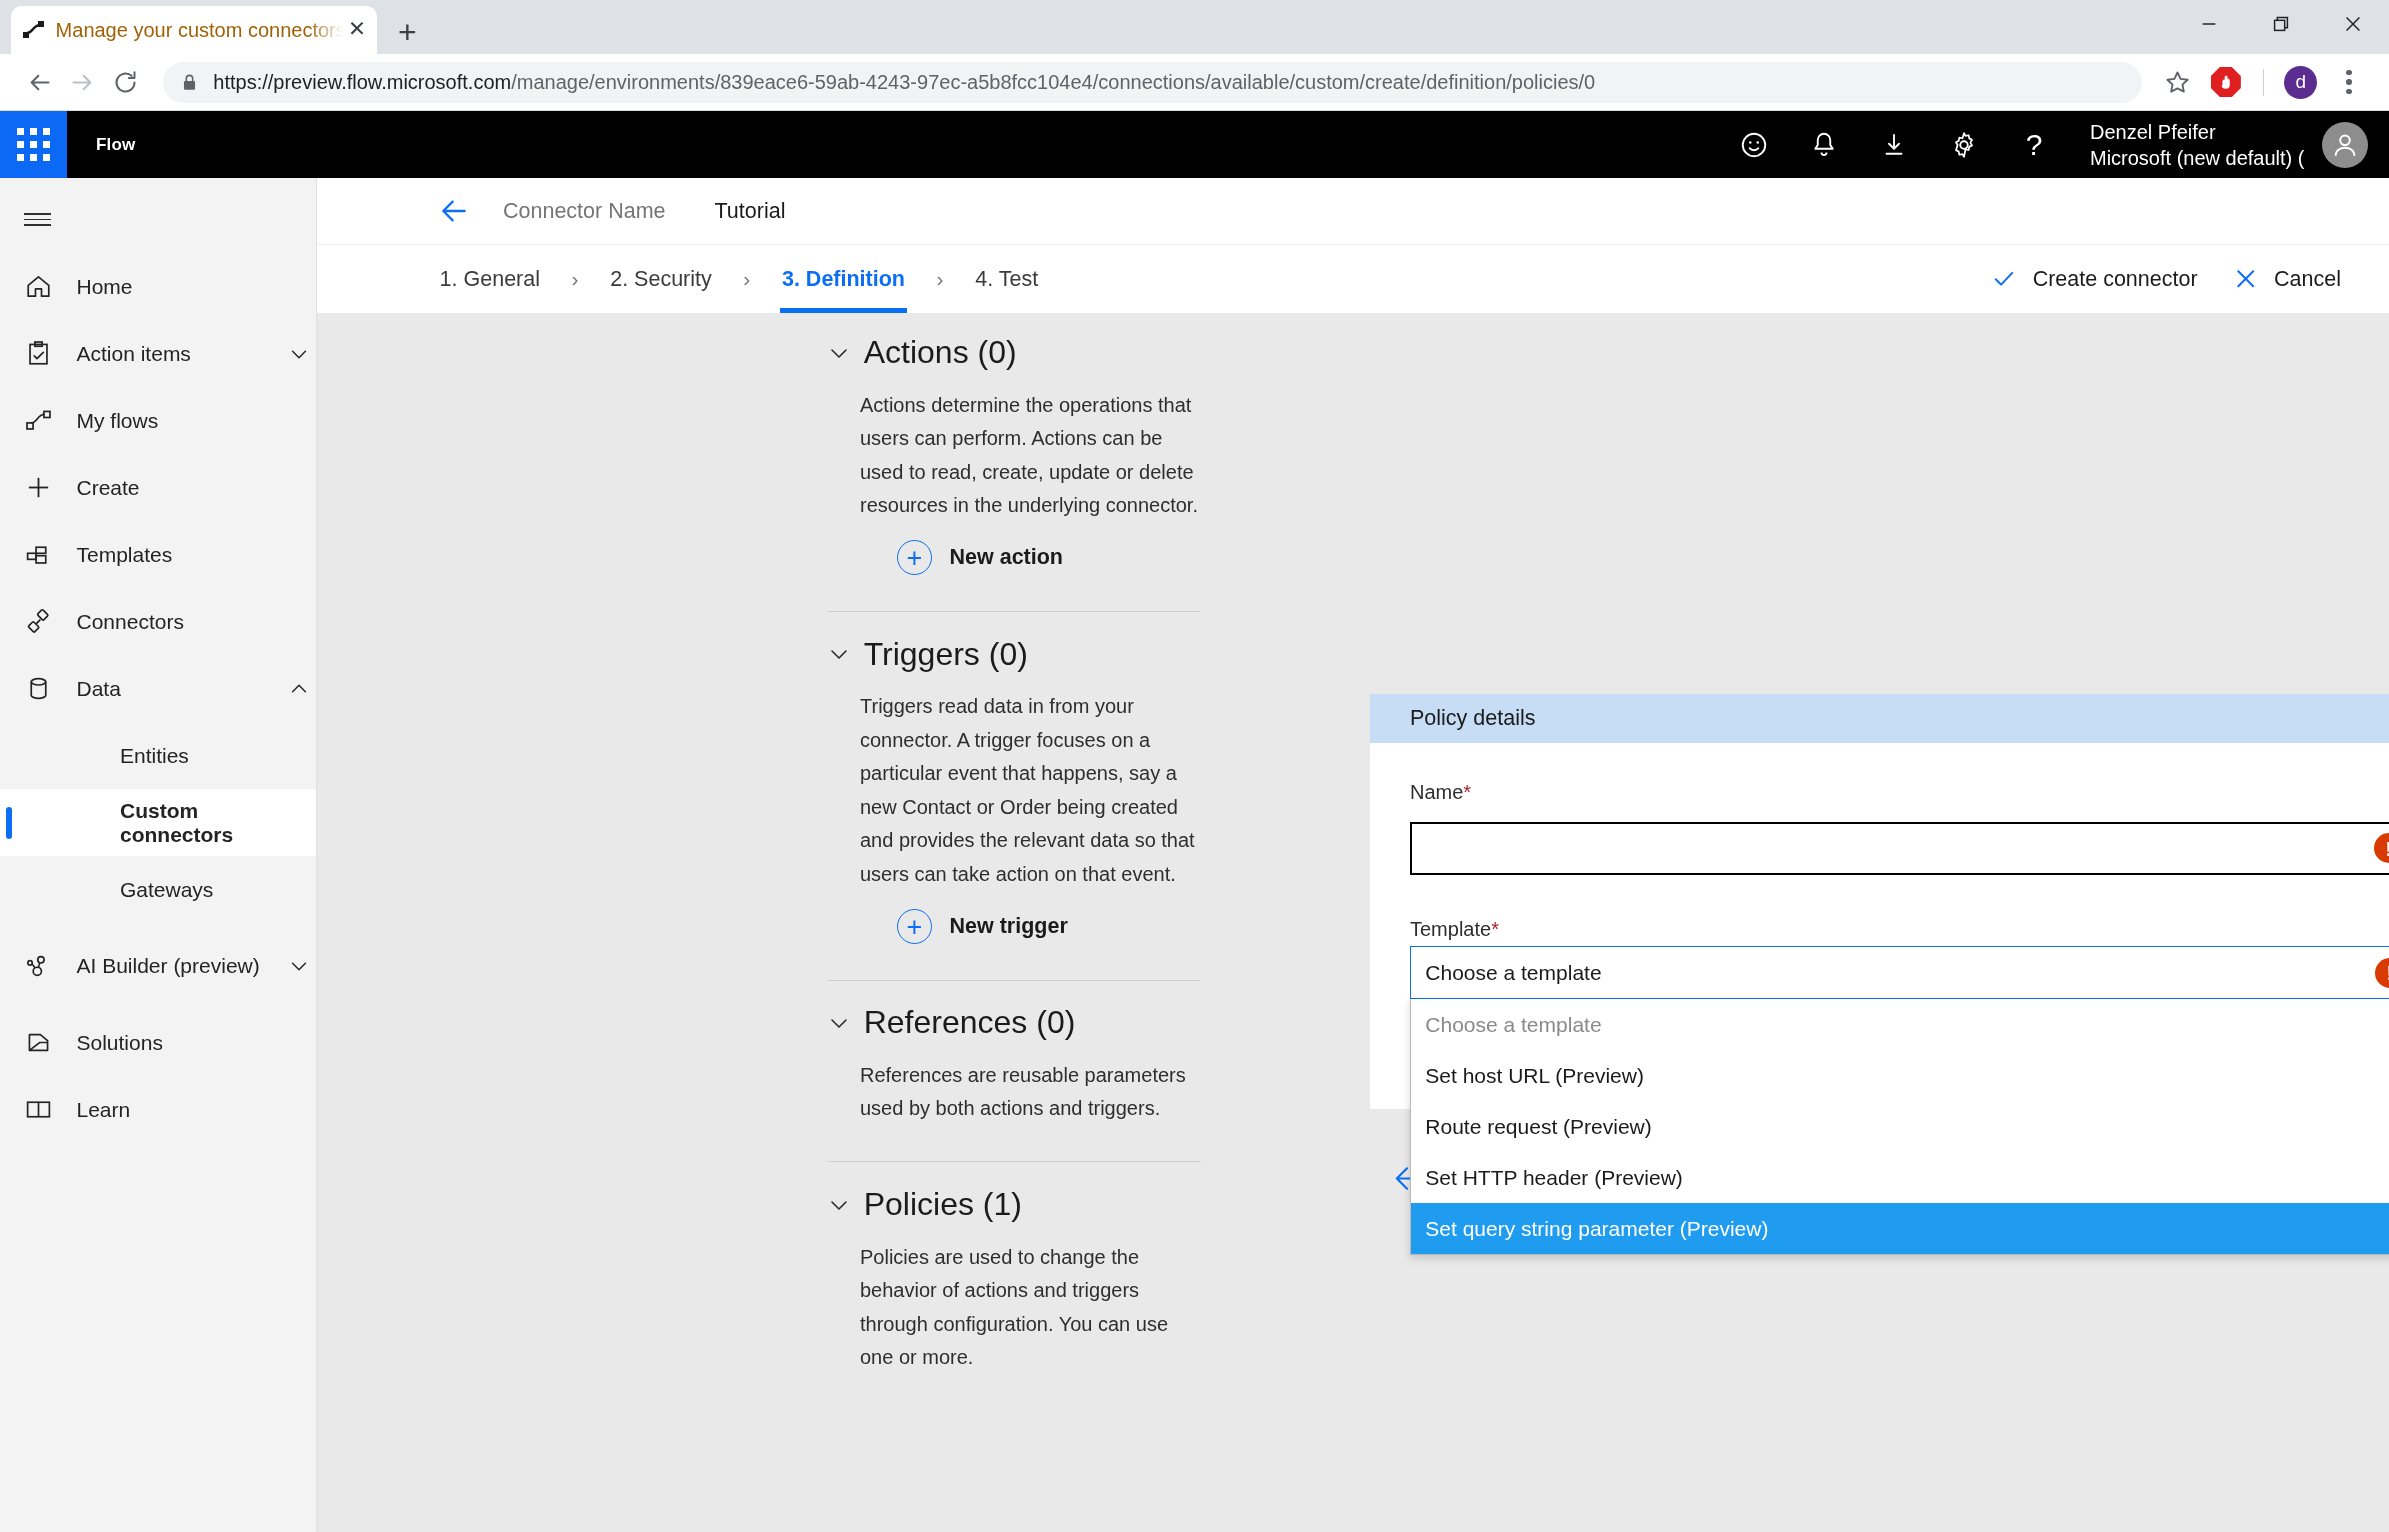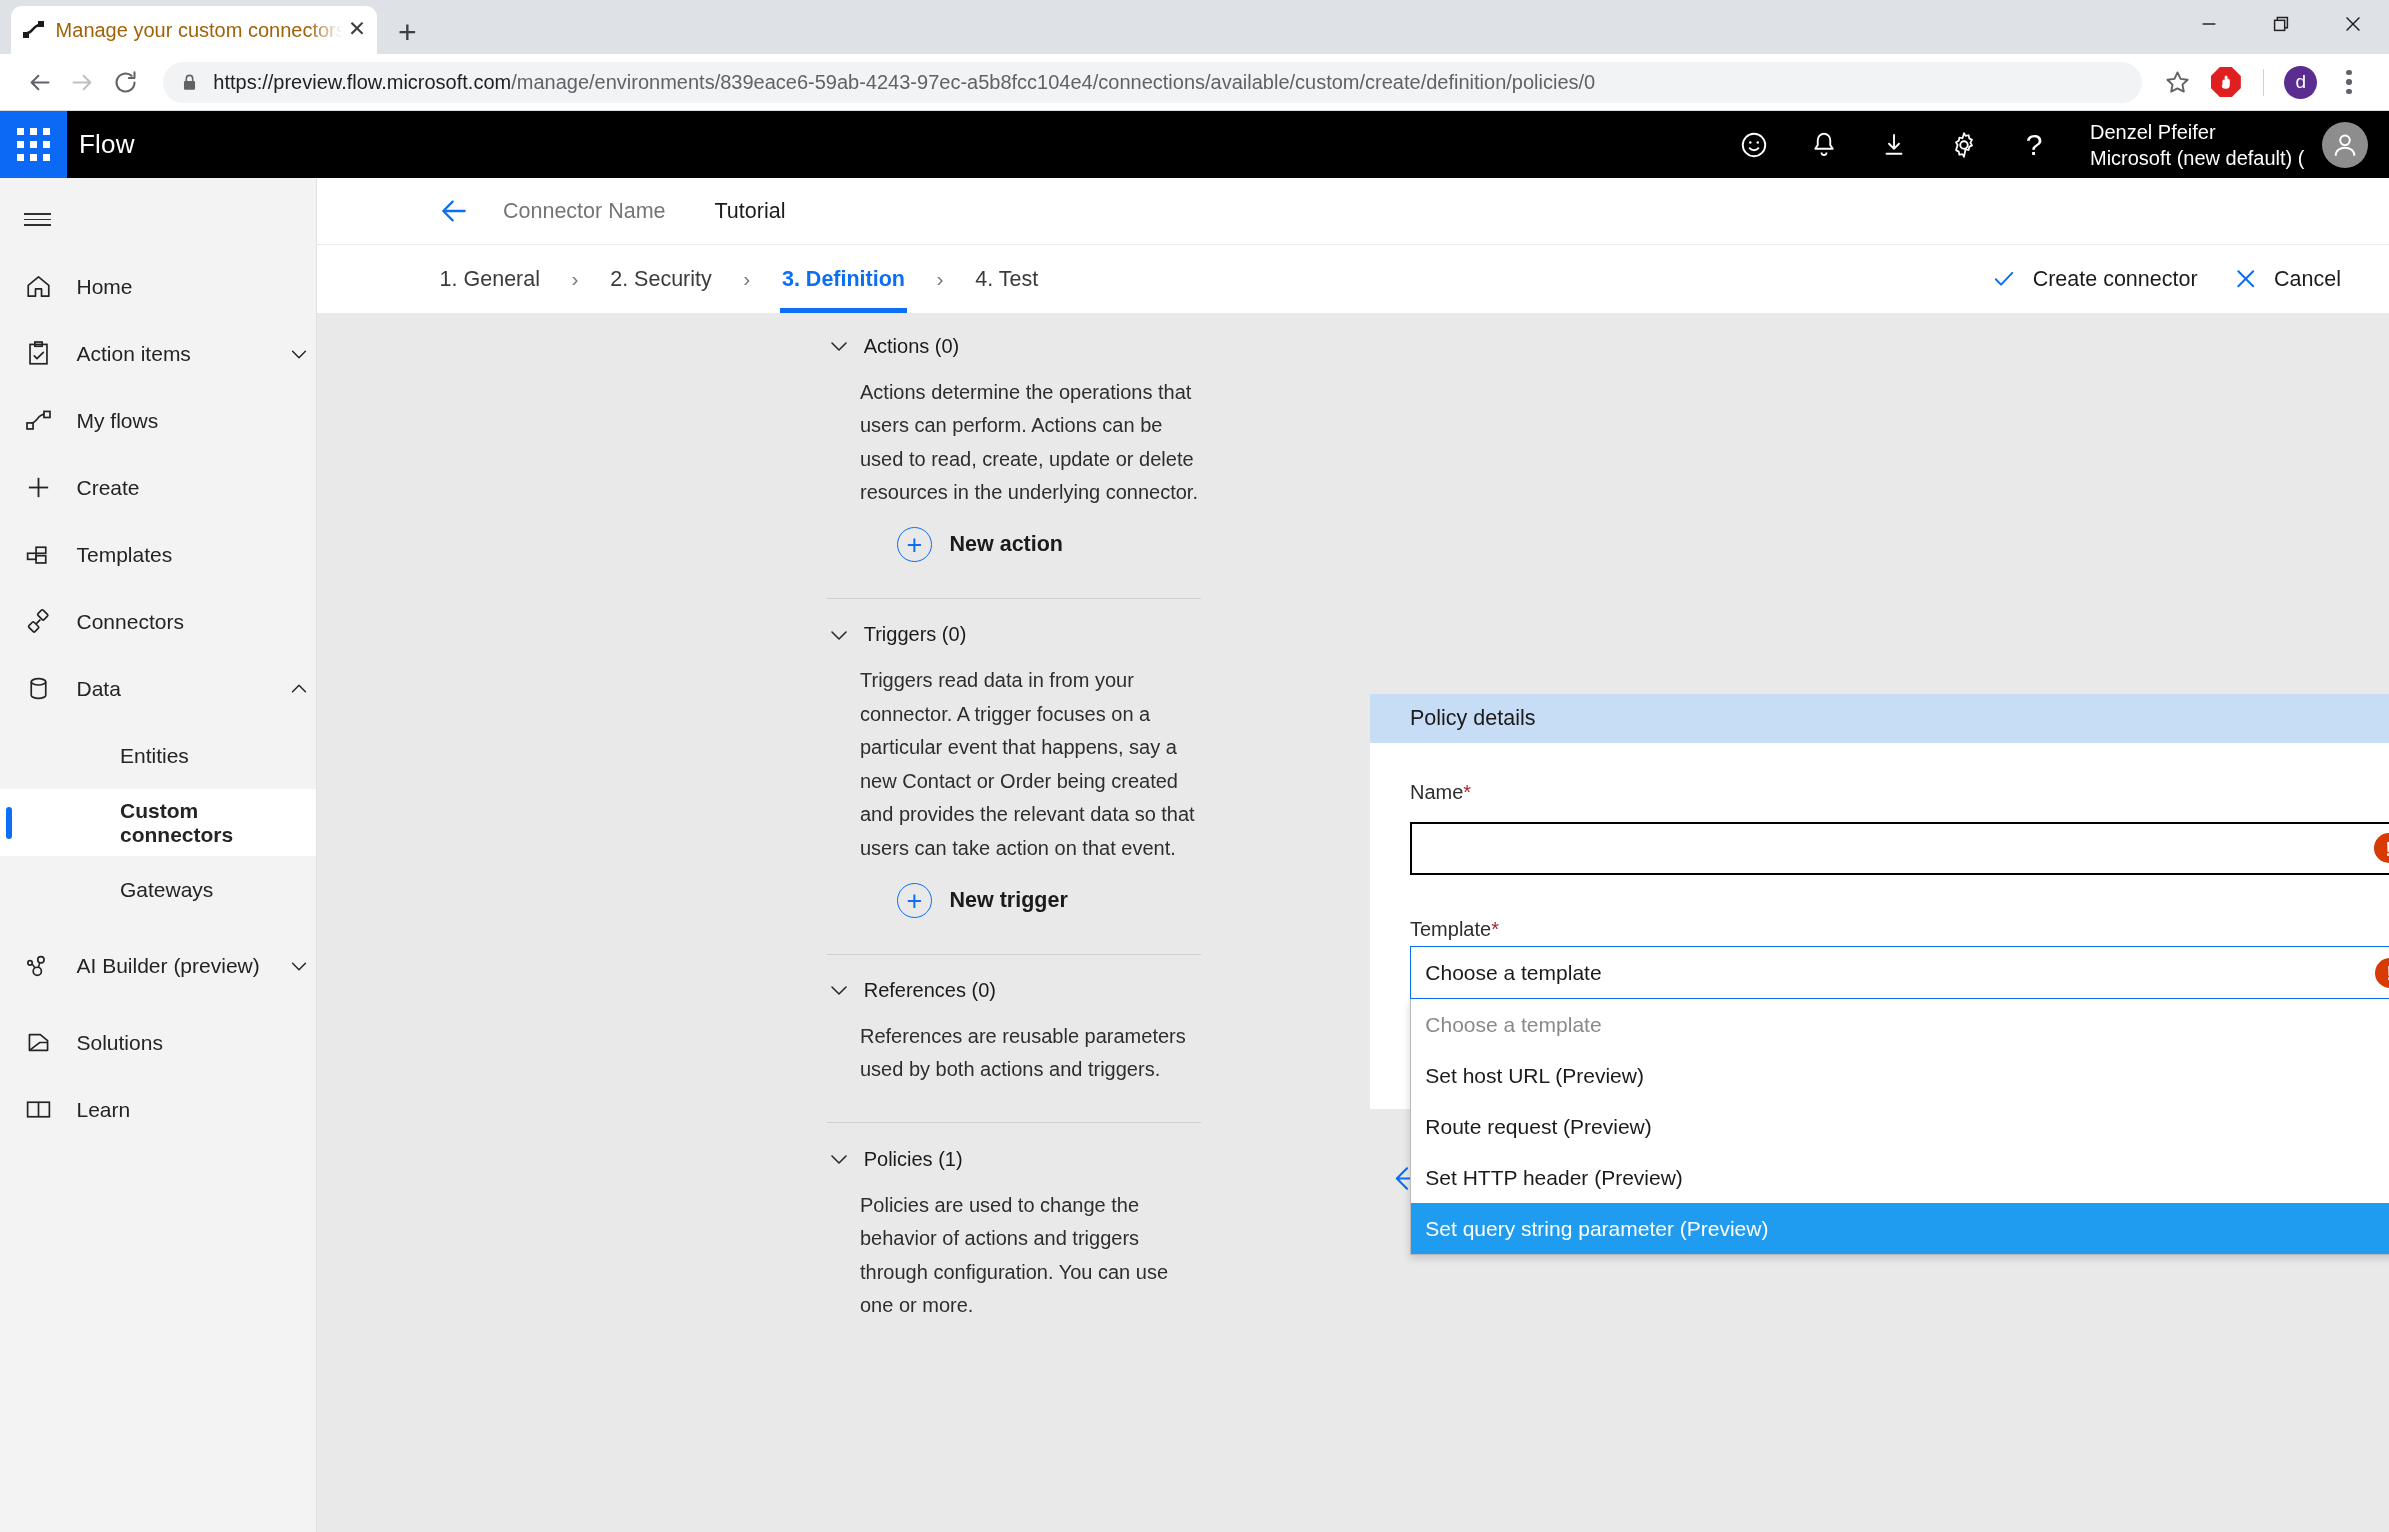--- a/index.html
+++ b/index.html
@@ -98,21 +98,21 @@
     display: flex;
     align-items: center;
     color: #ffffff;
   }
   .waffle {
     width: 67px; height: 67px; background: #0b69f5;
     display: flex; align-items: center; justify-content: center;
   }
   .waffle-grid { display: grid; grid-template-columns: repeat(3, 7.2px); grid-gap: 5.6px; }
   .waffle-grid i { width: 7.2px; height: 7.2px; background: #fff; display:block; }
-  .brand { font-size: 26px; margin-left: 12px; font-weight: 400; letter-spacing: 0.2px; }
+  .brand { font-size: 17px; margin-left: 29px; font-weight: 700; letter-spacing: 0.2px; }
   .hdr-spacer { flex: 1; }
   .hdr-icon {
     width: 70px; height: 67px;
     display: flex; align-items: center; justify-content: center;
     color: #ffffff;
   }
   .user-block { text-align: left; padding: 0 17.5px 0 21px; line-height: 1.3; }
   .user-name { font-size: 20px; }
   .user-org { font-size: 20px; }
   .user-avatar {
@@ -179,21 +179,21 @@
   .cmd { display: flex; align-items: center; font-size: 21.5px; color: #1b1b1b; margin-left: 35px; }
   .cmd .cico { color: #0b6ef5; margin-right: 16px; display:flex; }
 
   
   .content { flex: 1; position: relative; background: #e9e9e9; overflow: hidden; }
 
   .def-col { position: absolute; left: 510px; top: 21px; width: 374px; }
   .sec { padding-bottom: 6.4px; }
   .sec-head { display: flex; align-items: center; margin-bottom: 17.5px; }
   .sec-chev { color: #2b2b2b; margin-right: 12.7px; display:flex; }
-  .sec-title { font-size: 20px; color: #1b1b1b; font-weight: 400; text-align: center; }
+  .sec-title { font-size: 32px; color: #1b1b1b; font-weight: 400; text-align: center; }
   .sec-desc { font-size: 20px; line-height: 1.68; color: #2e2e2e; padding-left: 33px; }
   .sec-btn { display: flex; align-items: center; padding-left: 70px; margin-top: 17.5px; }
   .plus-circle {
     width: 35px; height: 35px; border-radius: 50%;
     border: 1.6px solid #0b6ef5; color: #0b6ef5;
     display:flex; align-items:center; justify-content:center;
     font-size: 27px; line-height: 0; font-weight: 300; flex: 0 0 35px;
   }
   .sec-btn-label { font-size: 21.5px; font-weight: bold; color: #1b1b1b; margin-left: 17.5px; }
   .hr { height: 0.8px; background: #cfcfcf; margin: 29px 0 24px 0; }

